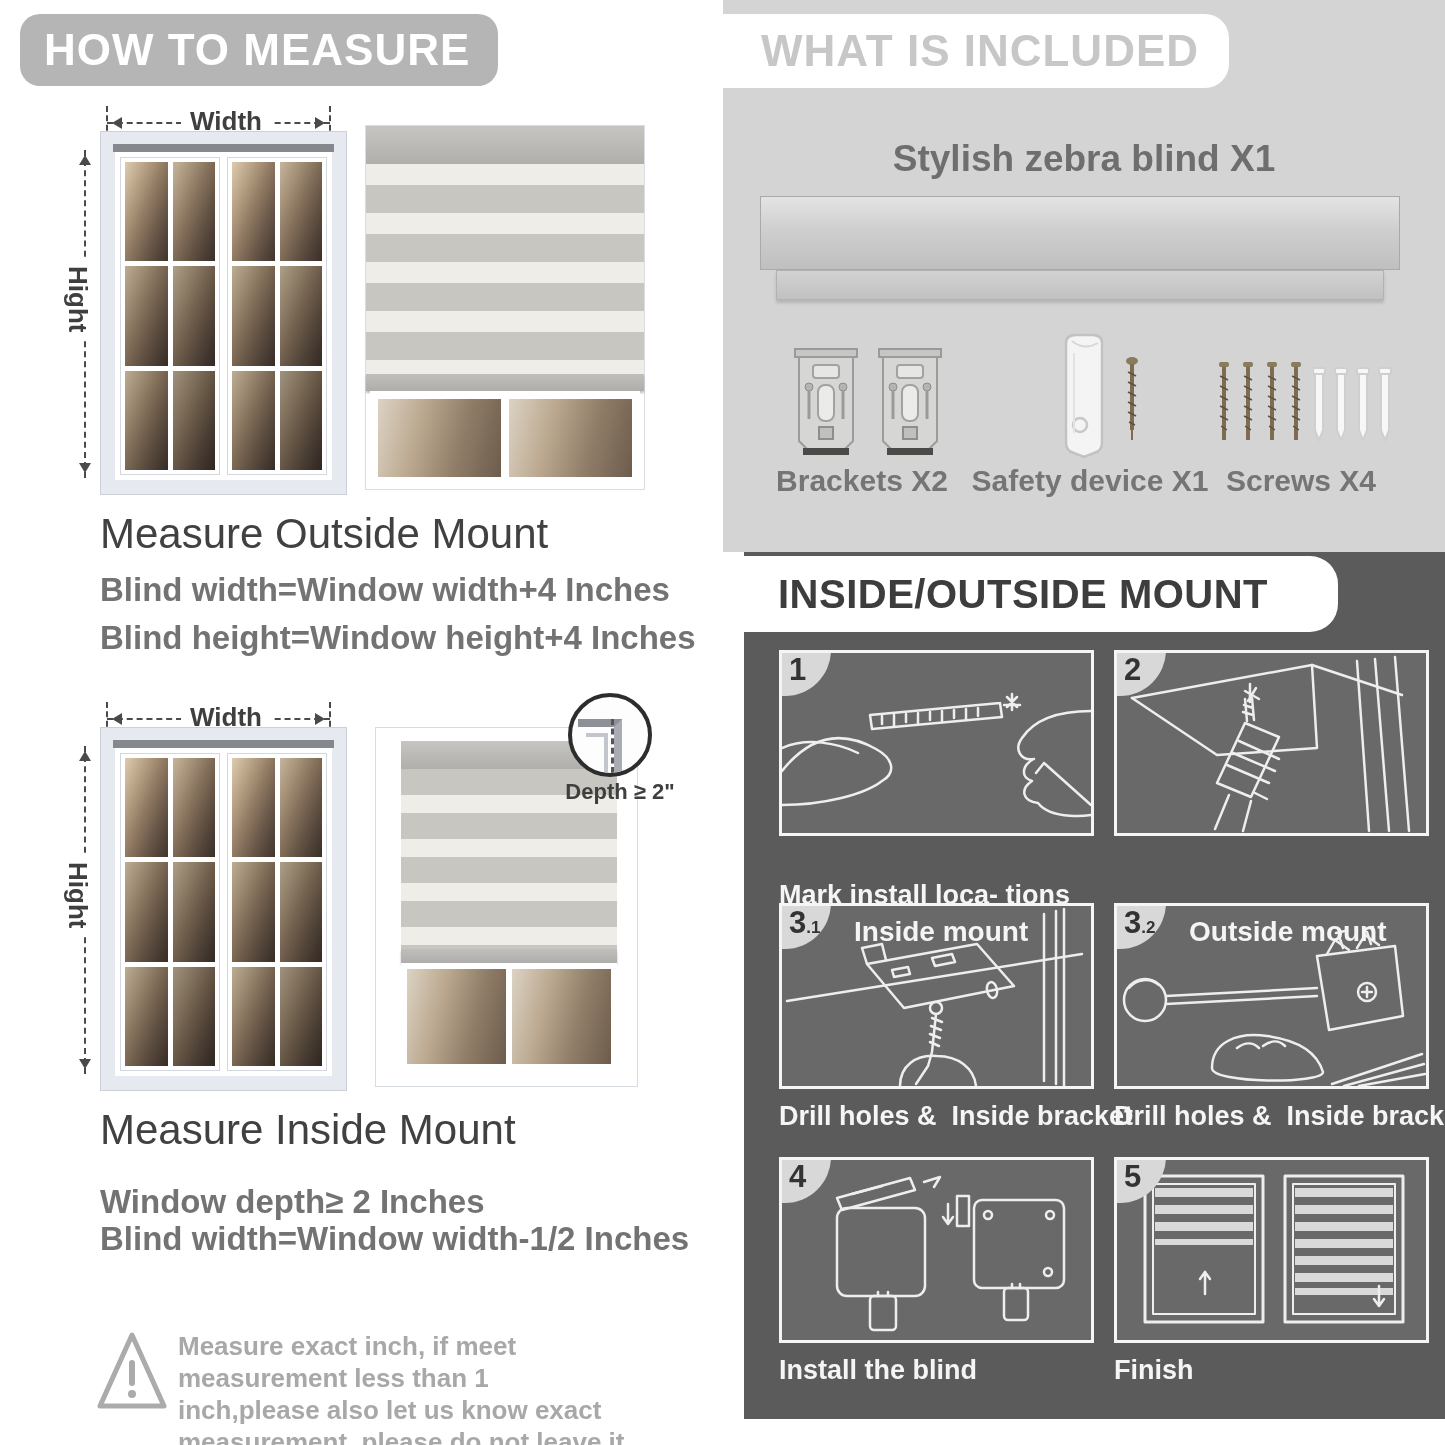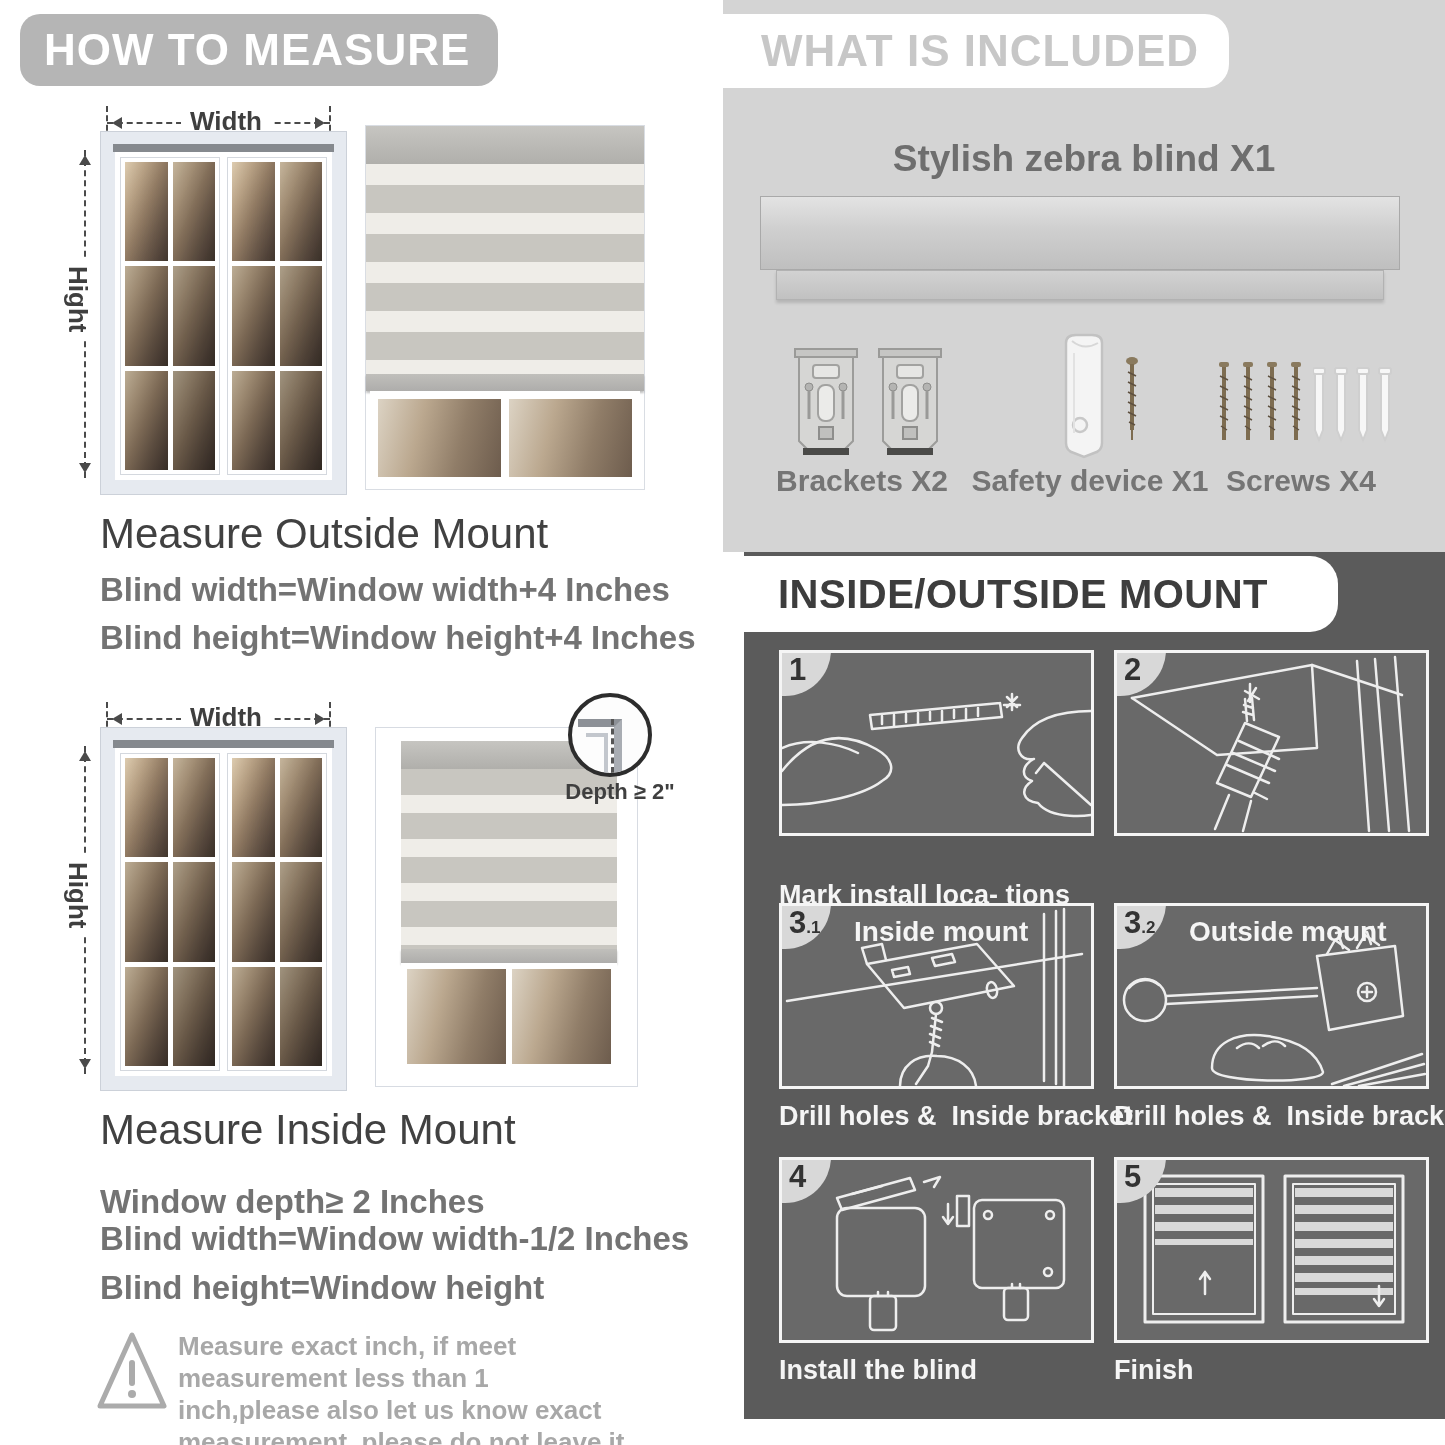--- a/index.html
+++ b/index.html
@@ -198,21 +198,20 @@
   <div class="depth-circle" style="left:568px;top:693px;">
     <div class="c1"></div>
       <div class="c2"></div>
       <div class="dash"></div>
   </div>
   <div class="meas-label" style="left:556px;top:779px;width:112px;font-size:22px;background:transparent;">Depth ≥ 2"</div>
 
   <div class="sec-title" style="left:100px;top:1106px;">Measure Inside Mount</div>
   <div class="sec-line" style="left:100px;top:1166px;margin-top:12px;">Window depth≥ 2 Inches</div>
   <div class="sec-line" style="left:100px;top:1215px;">Blind width=Window width-1/2 Inches</div>
-  <div class="sec-line" style="left:100px;top:1264px;">Blind height=Window height</div>
 
   <svg class="abs" style="left:95px;top:1328px;" width="74" height="86" viewBox="0 0 74 86">
     <path d="M37 7 L69 78 L5 78 Z" fill="none" stroke="#ababab" stroke-width="5" stroke-linejoin="round"></path>
     <rect x="34" y="32" width="6" height="26" rx="3" fill="#ababab"></rect>
     <circle cx="37" cy="66" r="4" fill="#ababab"></circle>
   </svg>
   <div class="warn-text" style="left:178px;top:1330px;">Measure exact inch, if meet measurement less than 1 inch,please also let us know exact measurement, please do not leave it</div>
 </div>
 
 <div class="abs panel-light">

